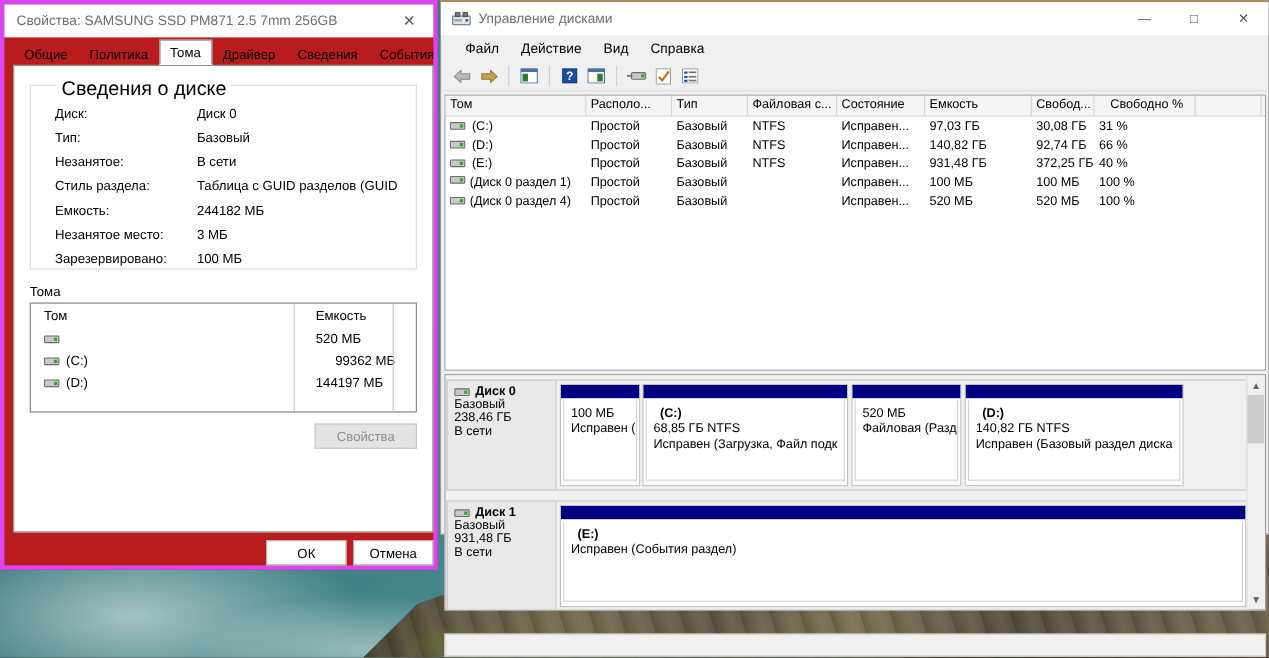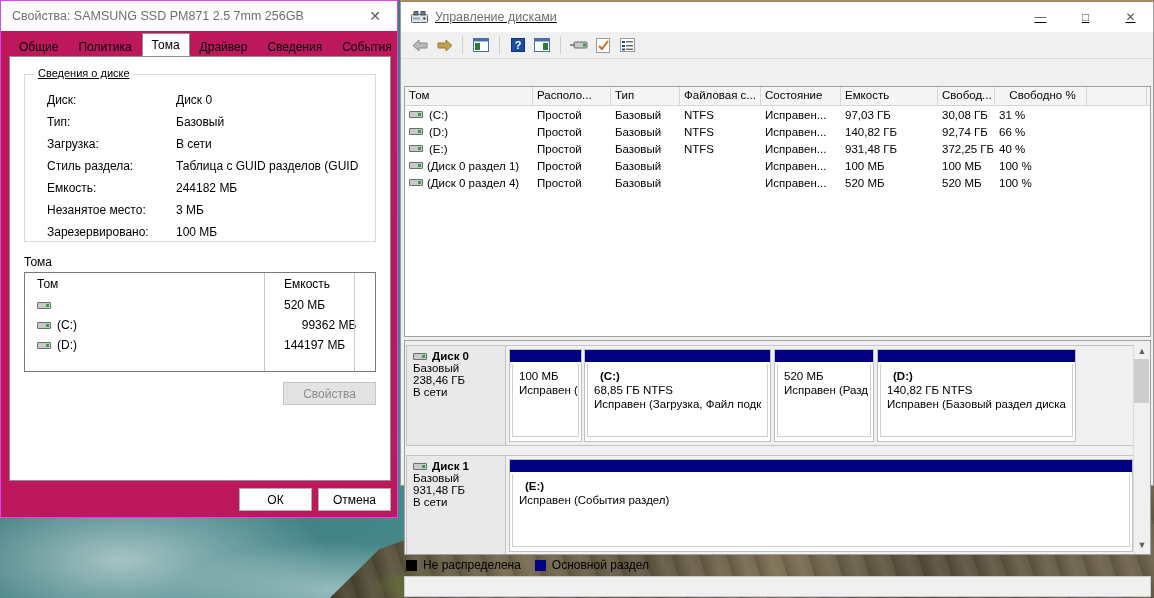--- a/index.html
+++ b/index.html
@@ -31,33 +31,33 @@
     background:radial-gradient(ellipse 70px 22px at 60px 30px, rgba(96,112,48,.85), rgba(96,112,48,0) 70%);}
 
   
   .win{position:absolute;background:#f0f0f0;border:1px solid #9a9a9a;box-sizing:border-box;}
   .titlebar{height:30px;background:#ffffff;display:flex;align-items:center;}
   .title-txt{font-size:12.5px;color:#6f6f6f;white-space:nowrap;overflow:hidden;}
   .winbtn{width:45px;height:29px;display:flex;align-items:center;justify-content:center;
     color:#555;font-size:12px;}
 
   
-  #props{left:0;top:0;width:398px;height:518px;background:#be185d;border:1px solid #d946ef;}
+  #props{left:0;top:0;width:398px;height:518px;background:#b91c1c;border:4px solid #d946ef;}
   #props .titlebar{padding-left:11px;justify-content:space-between;}
   #props-close{width:44px;height:29px;display:flex;align-items:center;justify-content:center;color:#5d5d5d;font-size:14px;}
 
   .tabstrip{position:absolute;left:8px;top:33px;height:22px;display:flex;align-items:flex-end;z-index:3;}
   .tab{height:20px;line-height:20px;padding:0 9px;font-size:12px;color:#000;background:transparent;
        border:1px solid transparent;box-sizing:border-box;white-space:nowrap;}
   .tab.active{background:#fff;border:1px solid #8d8d8d;border-bottom:1px solid #fff;height:23px;line-height:22px;position:relative;z-index:4;}
 
   #tabpage{position:absolute;left:8px;top:55px;width:382px;height:425px;background:#fff;border:1px solid #8d8d8d;box-sizing:border-box;}
 
   .group{position:absolute;border:1px solid #d9d9d9;box-sizing:border-box;}
-  .group-title{position:absolute;background:#fff;padding:0 4px;font-size:11px;top:-8px;left:9px;text-decoration:underline;}
+  .group-title{position:absolute;background:#fff;padding:0 4px;font-size:18px;top:-8px;left:24px;}
 
   .kv{position:absolute;font-size:12px;white-space:nowrap;}
   .kv .k{position:absolute;left:4px;}
   .kv .v{position:absolute;left:133px;}
 
   .volbox{position:absolute;border:1px solid #7a7a7a;box-sizing:border-box;background:#fff;}
   .volhdr{display:flex;height:22px;align-items:center;}
   .volhdr>div{font-size:12px;}
   .vsep{position:absolute;top:0;bottom:0;width:1px;background:#c8c8c8;}
   .volrow{display:flex;height:20px;align-items:center;font-size:12px;}
@@ -65,21 +65,21 @@
   .hdd{display:inline-block;width:14px;height:7px;background:#c9c9c9;border:1px solid #6d6d6d;
       border-radius:1px;position:relative;vertical-align:middle;box-sizing:border-box;}
   .hdd:after{content:"";position:absolute;right:1px;top:1px;width:3px;height:3px;background:#2fa82f;}
 
   .btn{border:1px solid #adadad;background:#e1e1e1;font-size:12px;color:#000;
        display:flex;align-items:center;justify-content:center;box-sizing:border-box;font-family:inherit;}
   .btn.dis{color:#8d8d8d;background:#e3e3e3;border-color:#c5c5c5;text-align:center;}
   .btn.std{background:#fdfdfd;border:1px solid #adadad;}
 
   
-  #dm{left:400px;top:0;width:754px;height:486px;background:#f0f0f0;border:1px solid #9a9a9a;border-top:2px solid #a98a62;text-decoration:underline;}
+  #dm{left:400px;top:0;width:754px;height:486px;background:#f0f0f0;border:1px solid #9a9a9a;border-top:2px solid #a98a62;}
   #dm .titlebar{justify-content:space-between;padding-left:10px;}
   #dm-icon{width:17px;height:13px;margin-right:7px;position:relative;flex:none;}
 
   .menubar{height:24px;display:flex;align-items:center;padding-left:12px;gap:0px;}
   .menuitem{font-size:12.5px;padding:3px 10px;color:#000;}
 
   .toolbar{height:26px;display:flex;align-items:center;padding-left:7px;border-bottom:1px solid #dcdcdc;}
   .tbsep{width:1px;height:18px;background:#cfcfcf;margin:0 6px;}
   .tbbtn{width:24px;height:22px;display:flex;align-items:center;justify-content:center;}
 
@@ -141,21 +141,21 @@
 
       <div class="kv" style="left:18px;top:18px;">
         <span class="k">Диск:</span>
         <span class="v">Диск 0</span>
       </div>
       <div class="kv" style="left:18px;top:40px;">
         <span class="k">Тип:</span>
         <span class="v">Базовый</span>
       </div>
       <div class="kv" style="left:18px;top:62px;">
-        <span class="k">Загрузка:</span>
+        <span class="k">Незанятое:</span>
         <span class="v">В сети</span>
       </div>
       <div class="kv" style="left:18px;top:84px;">
         <span class="k">Стиль раздела:</span>
         <span class="v">Таблица с GUID разделов (GUID</span>
       </div>
       <div class="kv" style="left:18px;top:106px;">
         <span class="k">Емкость:</span>
         <span class="v">244182 МБ</span>
       </div>
@@ -223,20 +223,26 @@
       </span>
       <span class="title-txt">Управление дисками</span>
     </div>
     <div style="display:flex;">
       <div class="winbtn">—</div>
       <div class="winbtn">□</div>
       <div class="winbtn close">✕</div>
     </div>
   </div>
 
+  <div class="menubar">
+    <div class="menuitem">Файл</div>
+    <div class="menuitem">Действие</div>
+    <div class="menuitem">Вид</div>
+    <div class="menuitem">Справка</div>
+  </div>
 
   <div class="toolbar">
     <div class="tbbtn">
       <svg width="17" height="13" viewBox="0 0 17 13">
           <path d="M7 1 L1 6.5 L7 12 L7 9 L15 9 L15 4 L7 4 Z" fill="#b9b9b9" stroke="#8a8a8a"></path>
         </svg>
     </div>
     <div class="tbbtn">
       <svg width="17" height="13" viewBox="0 0 17 13">
           <path d="M10 1 L16 6.5 L10 12 L10 9 L2 9 L2 4 L10 4 Z" fill="#c2a14e" stroke="#9a7c32"></path>
@@ -337,21 +343,21 @@
         </div>
       <div class="c" style="width:78px;">Простой</div>
       <div class="c" style="width:69px;">Базовый</div>
       <div class="c" style="width:81px;">NTFS</div>
       <div class="c" style="width:80px;">Исправен...</div>
       <div class="c" style="width:97px;">931,48 ГБ</div>
       <div class="c" style="width:57px;">372,25 ГБ</div>
       <div class="c" style="width:92px;">40 %</div>
     </div>
     <div class="lrow">
-      <div class="c" style="width:128px;display:flex;align-items:center;gap:4px;">
+      <div class="c" style="width:128px;display:flex;gap:4px;">
           <span class="hdd"></span>
           <span>(Диск 0 раздел 1)</span>
         </div>
       <div class="c" style="width:78px;">Простой</div>
       <div class="c" style="width:69px;">Базовый</div>
       <div class="c" style="width:81px;"></div>
       <div class="c" style="width:80px;">Исправен...</div>
       <div class="c" style="width:97px;">100 МБ</div>
       <div class="c" style="width:57px;">100 МБ</div>
       <div class="c" style="width:92px;">100 %</div>
@@ -398,21 +404,21 @@
             <div class="lbl">(C:)</div>
             <div>68,85 ГБ NTFS</div>
             <div>Исправен (Загрузка, Файл подк</div>
           </div>
         </div>
         <div class="part" style="left:268px;width:100px;">
           <div class="bar"></div>
           <div class="body">
             <div class="lbl"></div>
             <div>520 МБ</div>
-            <div>Исправен (Разд</div>
+            <div>Файловая (Разд</div>
           </div>
         </div>
         <div class="part" style="left:371px;width:199px;">
           <div class="bar"></div>
           <div class="body">
             <div class="lbl">(D:)</div>
             <div>140,82 ГБ NTFS</div>
             <div>Исправен (Базовый раздел диска</div>
           </div>
         </div>
@@ -440,21 +446,15 @@
       </div>
     </div>
 
     <div class="scrollbar">
       <div class="sbarrow">▲</div>
       <div class="sbthumb"></div>
       <div class="sbarrow" style="position:absolute;bottom:0;left:0;">▼</div>
     </div>
   </div>
 
-  <div class="legend">
-    <span class="sw" style="background:#000000;"></span>
-    <span>Не распределена</span>
-    <span class="sw" style="background:#000080;margin-left:8px;"></span>
-    <span>Основной раздел</span>
-  </div>
 
   <div id="statusbar"></div>
 </div>
 
 </body></html>

